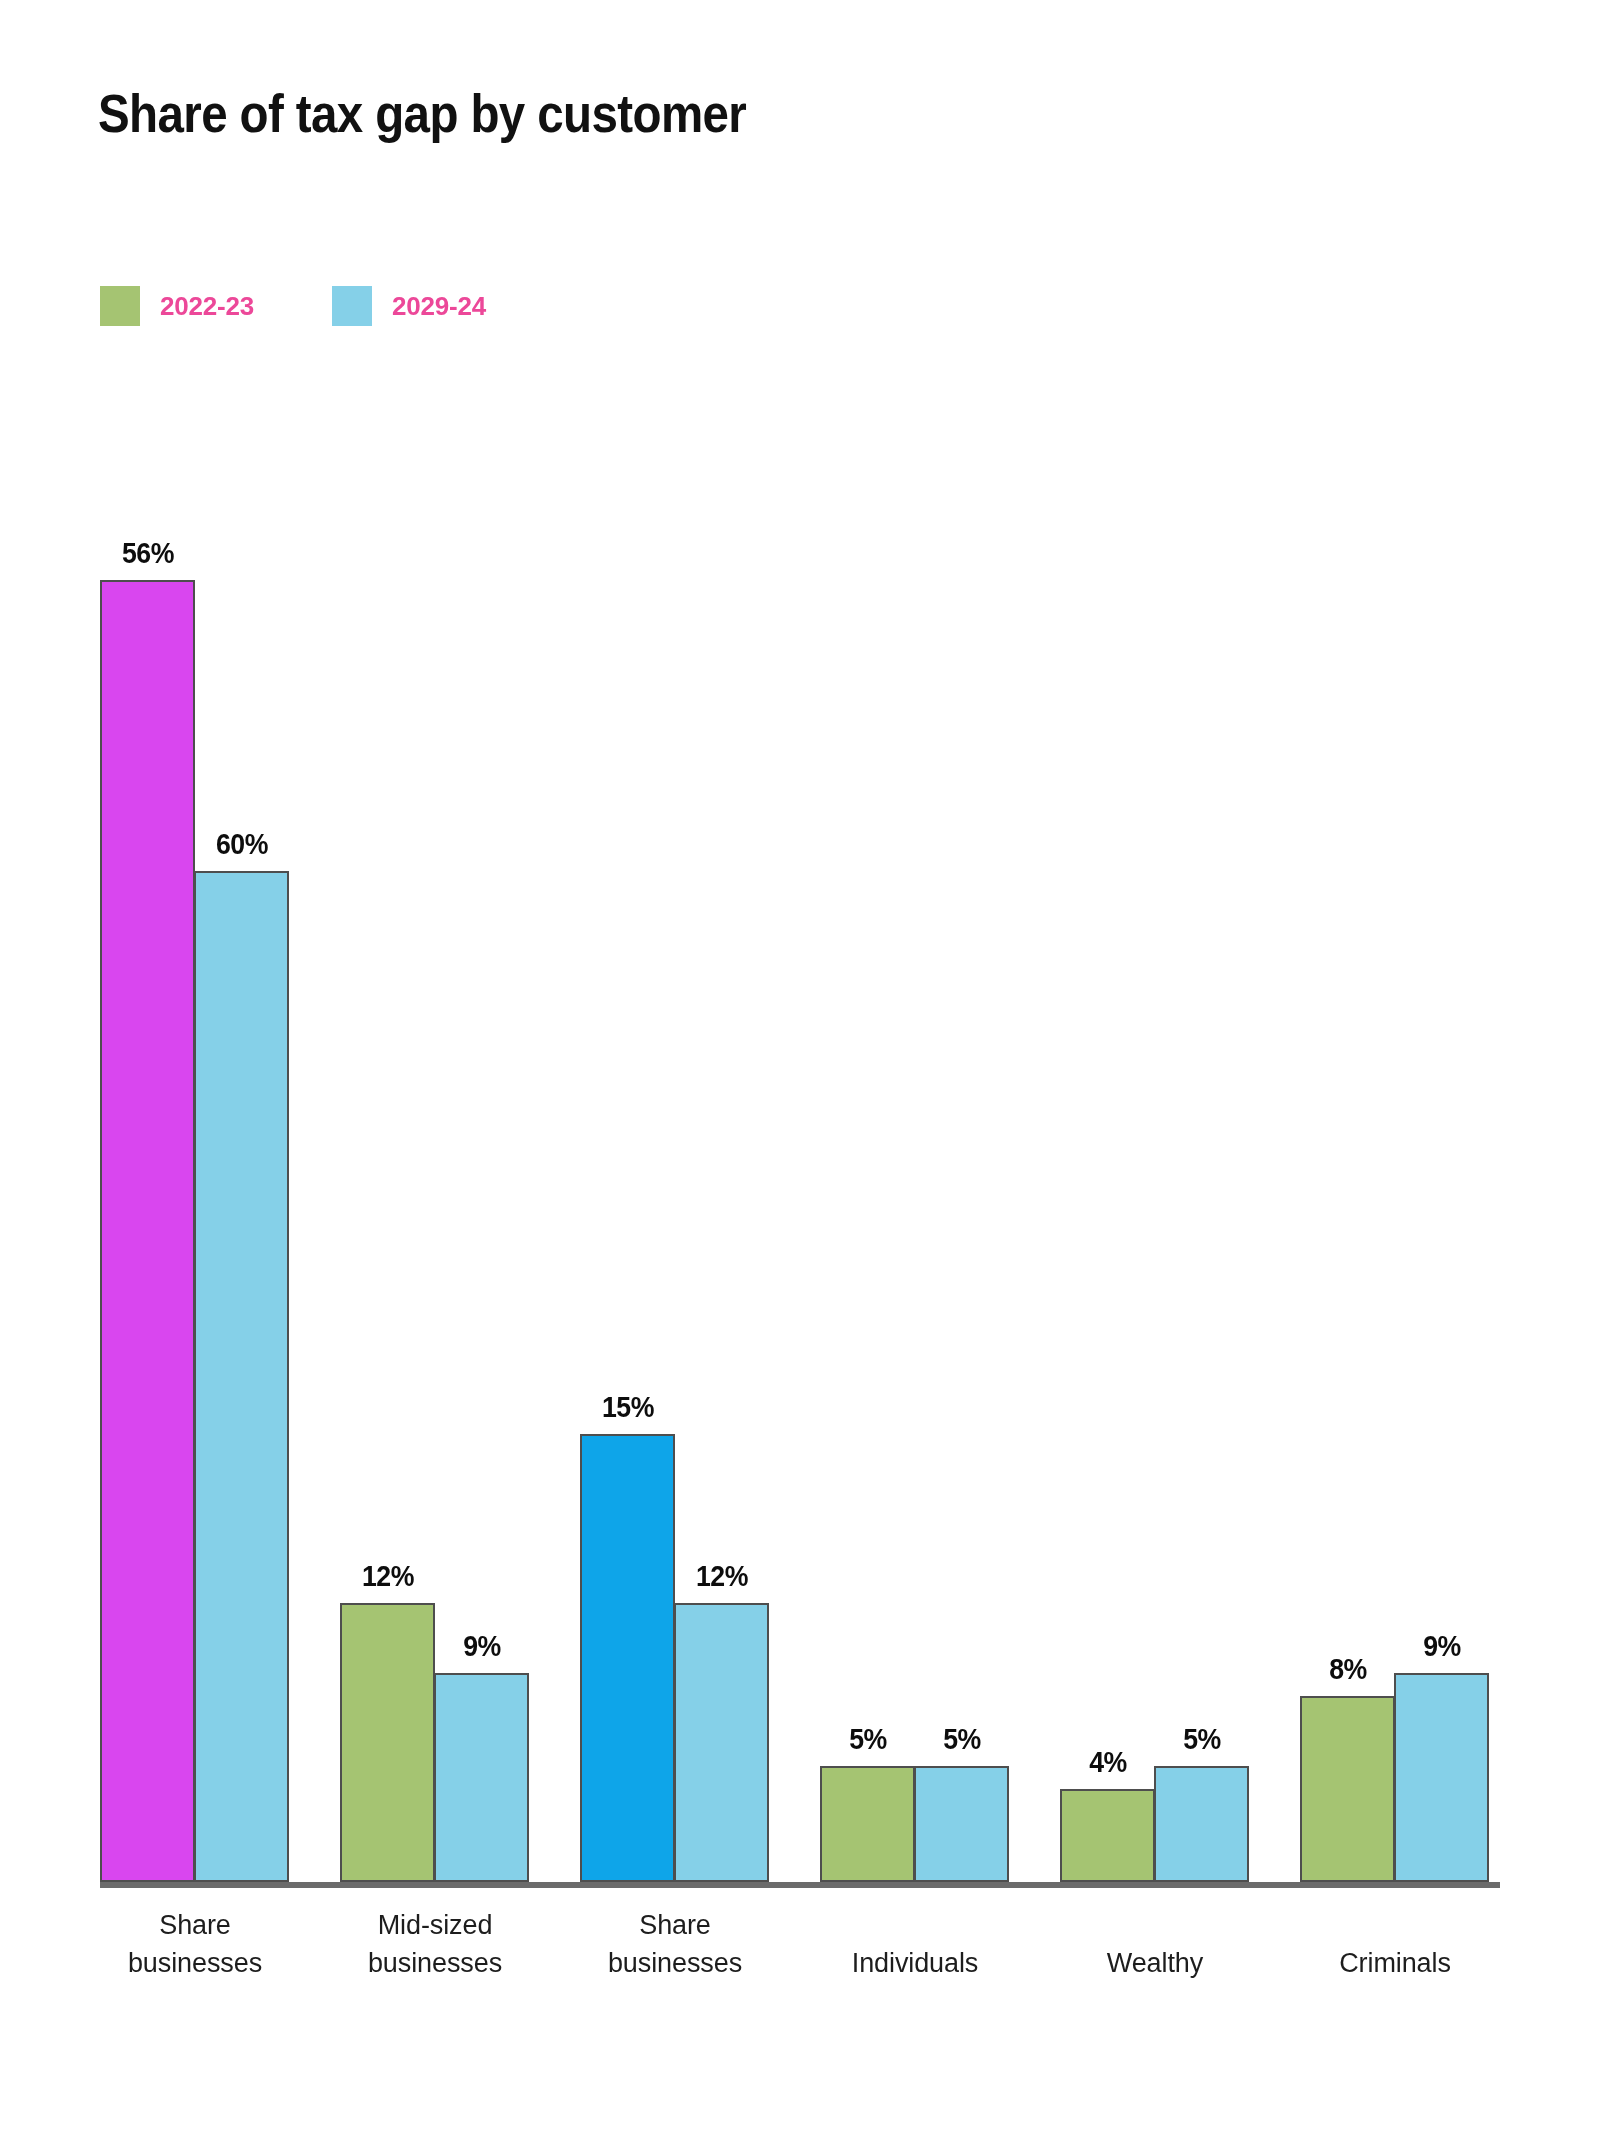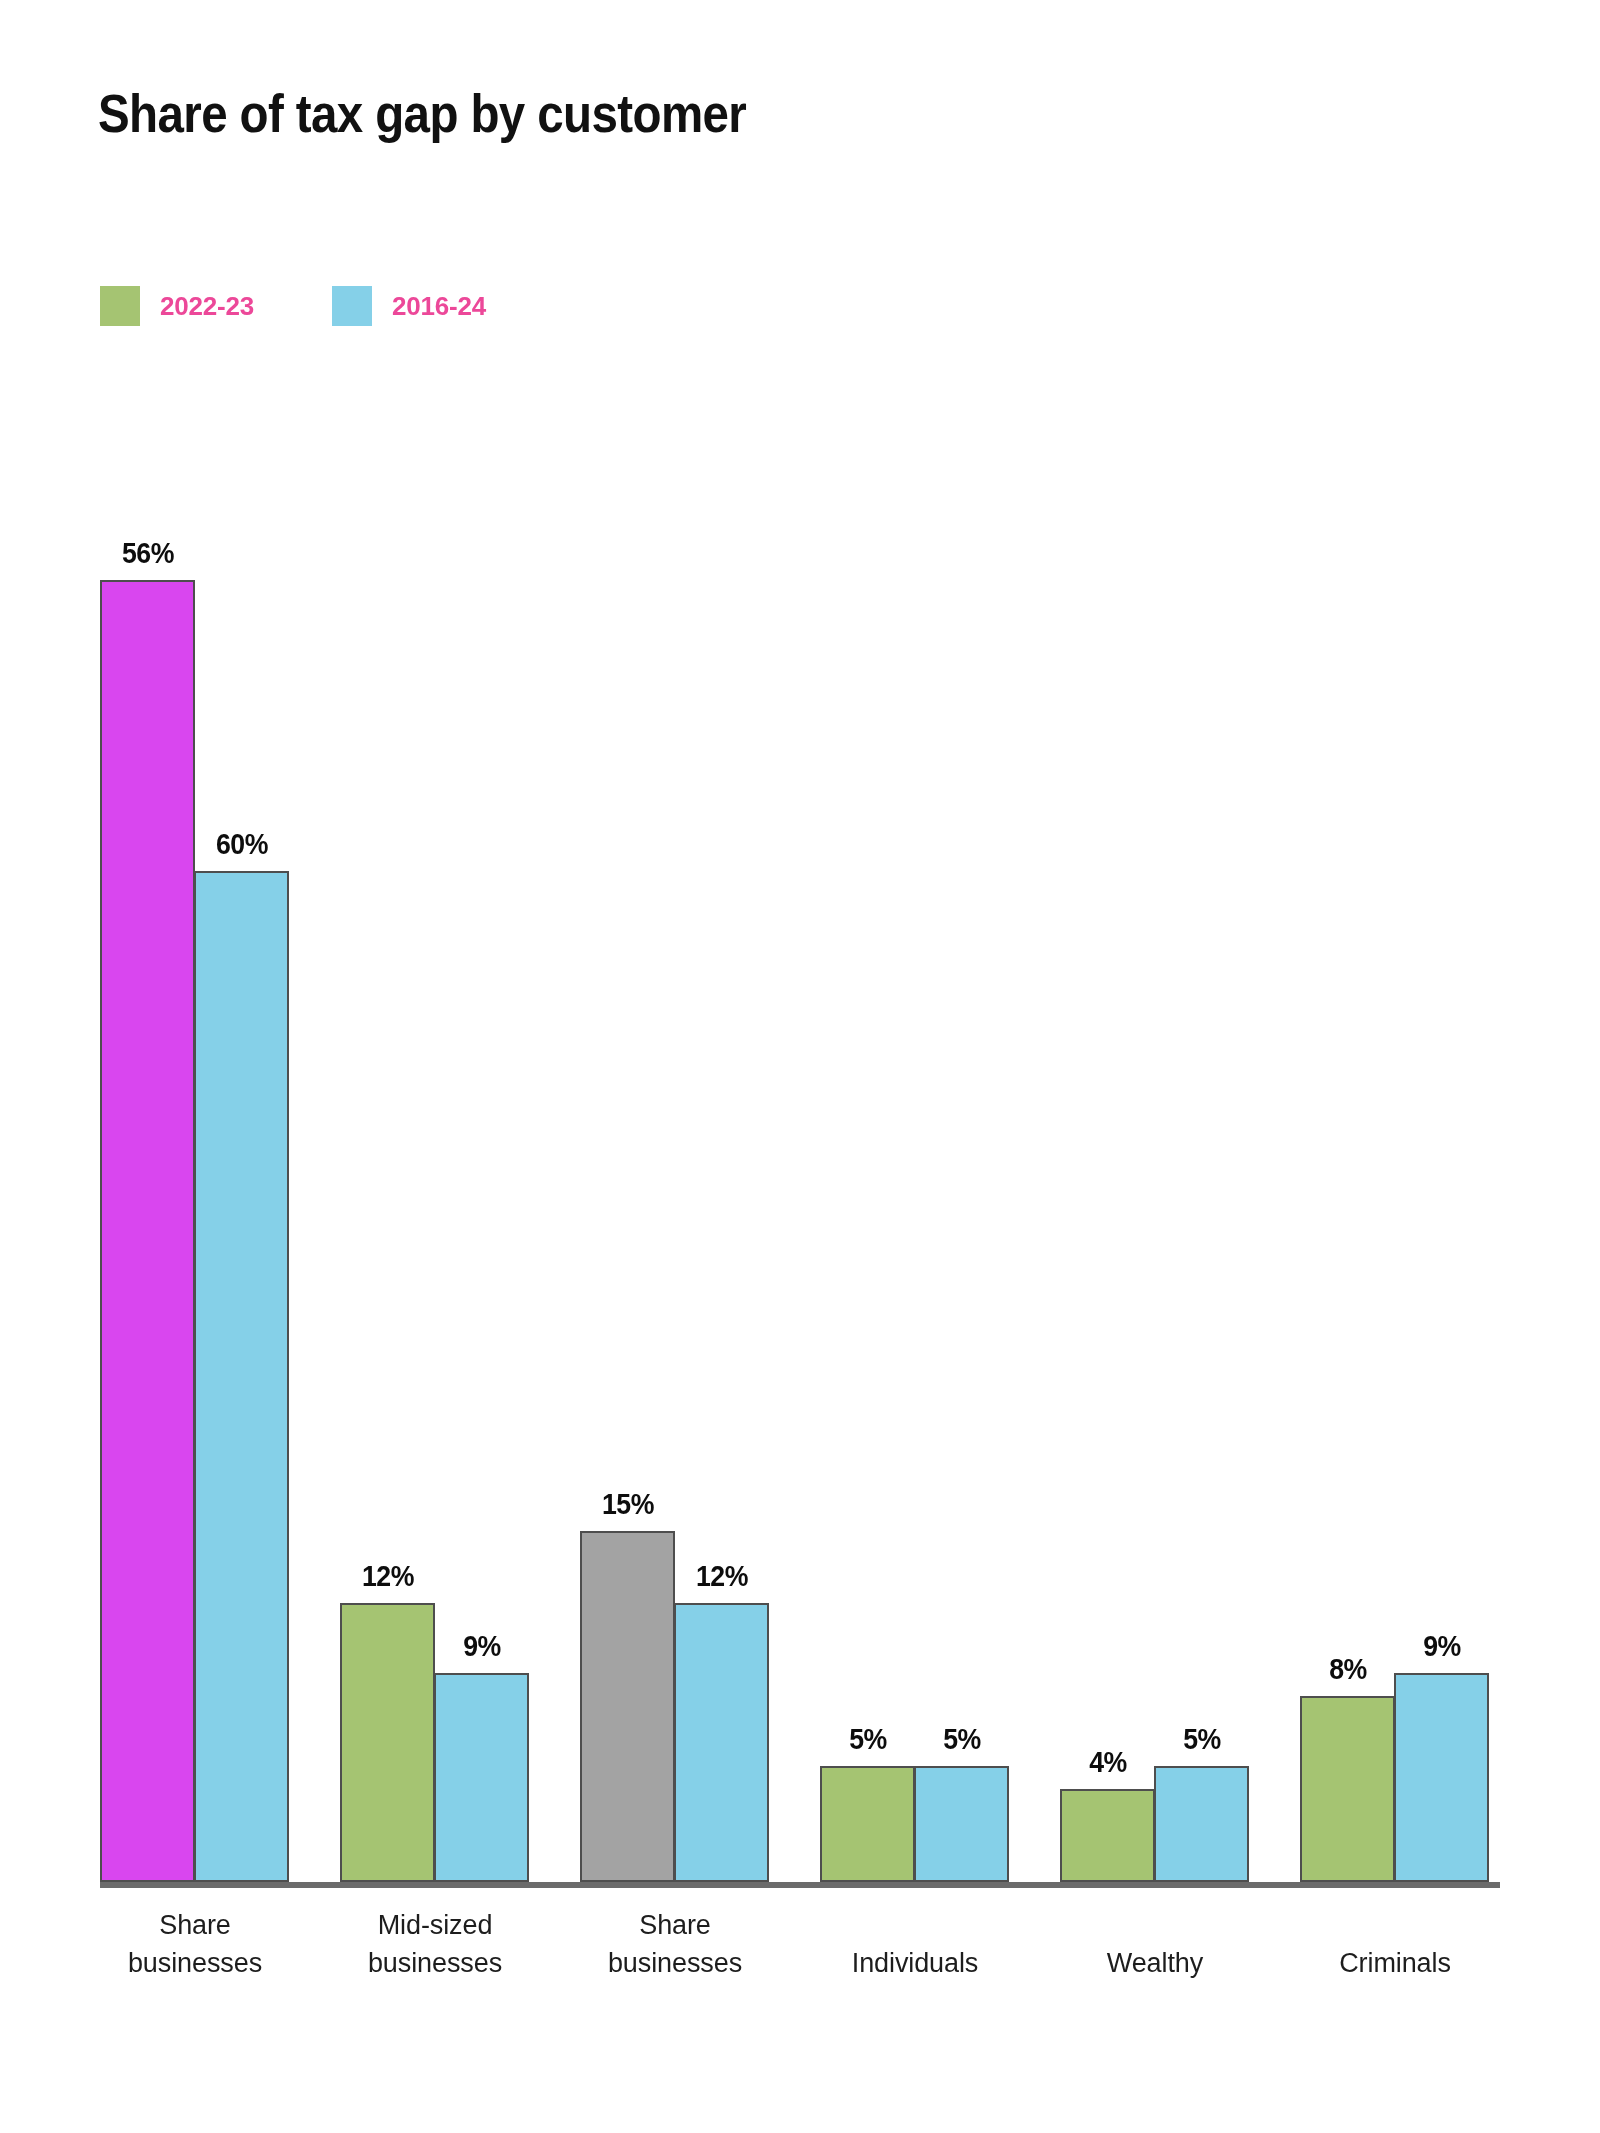--- a/index.html
+++ b/index.html
@@ -145,21 +145,21 @@
 
   <div class="chart-title">Share of tax gap by customer</div>
 
   <div class="legend" id="legend">
       <div class="legend-item">
         <span class="legend-swatch" style="background: rgb(165, 196, 114);"></span>
         <span class="legend-label">2022-23</span>
       </div>
       <div class="legend-item">
         <span class="legend-swatch" style="background: rgb(133, 208, 232);"></span>
-        <span class="legend-label">2016-24</span>
+        <span class="legend-label">2029-24</span>
       </div>
     </div>
 
   <div class="plot">
     <div class="axis-line"></div>
     <div id="groups">
         <div class="group" style="left: 0px;">
           <div class="bar series-0" style="height: 1302px; background: #d946ef;">
             <span class="bar-value">56%</span>
           </div>
@@ -169,21 +169,21 @@
         </div>
         <div class="group" style="left: 240px;">
           <div class="bar series-0" style="height: 279px; background: rgb(165, 196, 114);">
             <span class="bar-value">12%</span>
           </div>
           <div class="bar series-1" style="height: 209.25px; background: rgb(133, 208, 232);">
             <span class="bar-value">9%</span>
           </div>
         </div>
         <div class="group" style="left: 480px;">
-          <div class="bar series-0" style="height: 351px; background: #a3a3a3;">
+          <div class="bar series-0" style="height: 448px; background: #0ea5e9;">
             <span class="bar-value">15%</span>
           </div>
           <div class="bar series-1" style="height: 279px; background: rgb(133, 208, 232);">
             <span class="bar-value">12%</span>
           </div>
         </div>
         <div class="group" style="left: 720px;">
           <div class="bar series-0" style="height: 116.25px; background: rgb(165, 196, 114);">
             <span class="bar-value">5%</span>
           </div>

